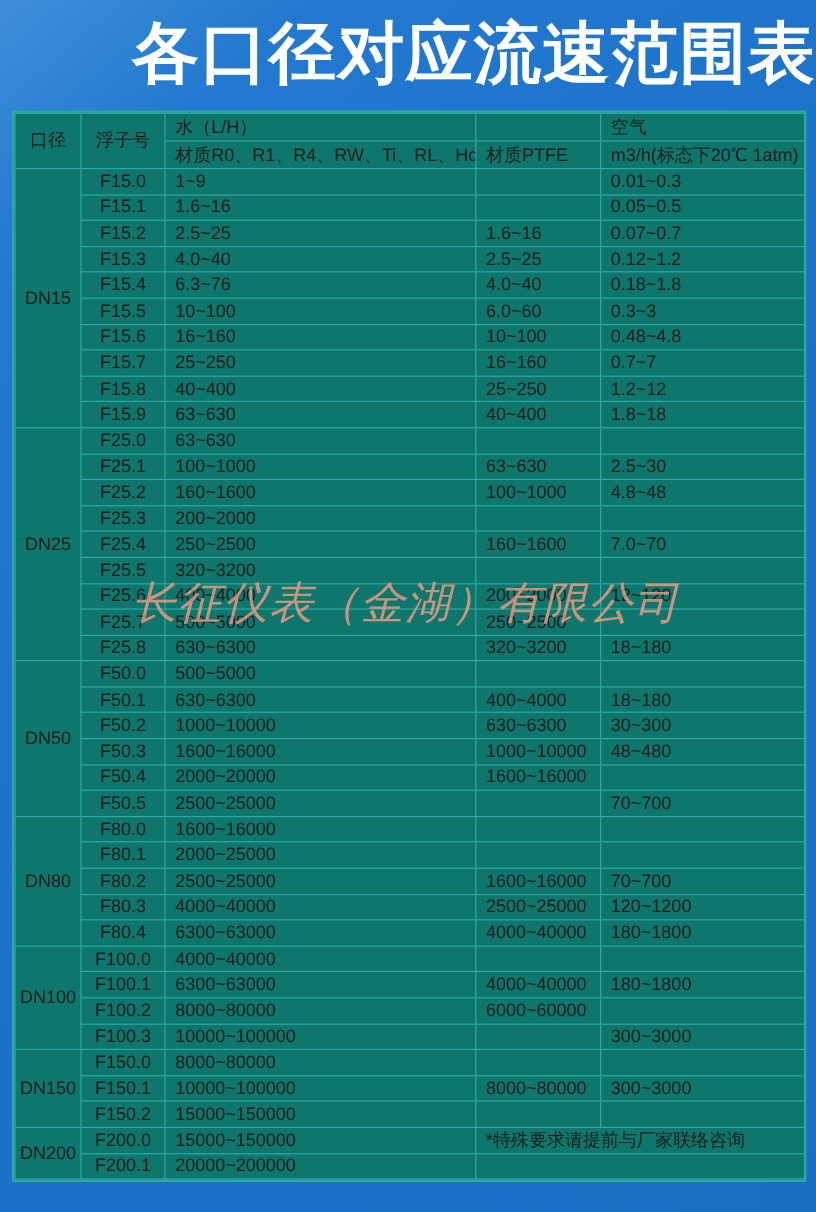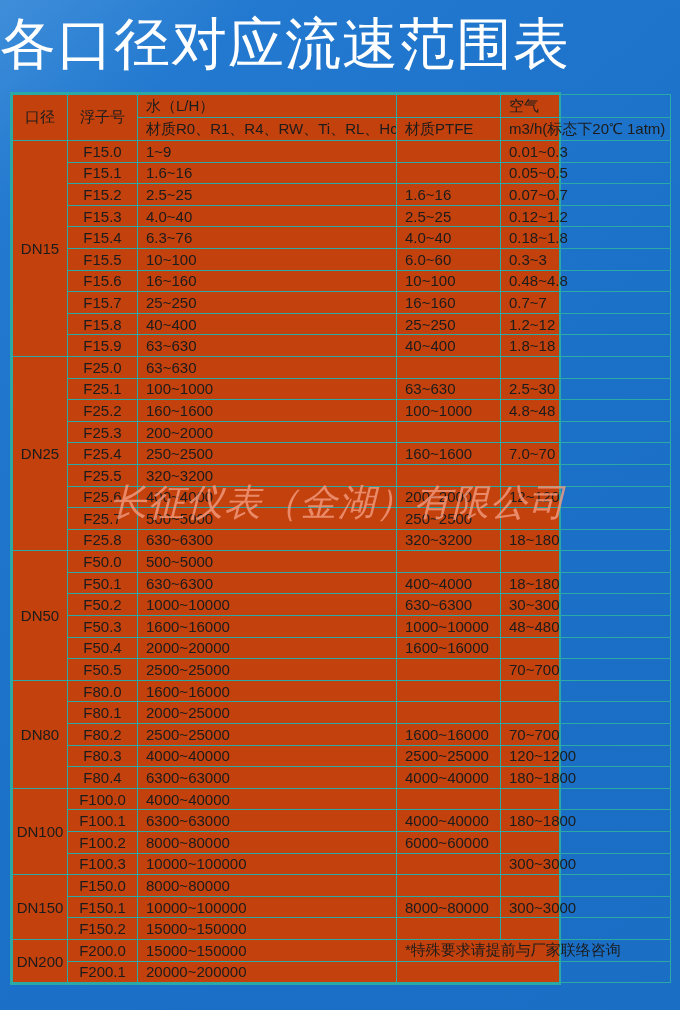--- a/index.html
+++ b/index.html
@@ -12,27 +12,27 @@
   }
   html,body{margin:0;padding:0;}
   body{
     width:680px;height:1010px;position:relative;overflow:hidden;
     background:linear-gradient(140deg,var(--bg-blue-light) 0%,#2279cf 14%,var(--bg-blue) 55%,#1a6ec4 100%);
     font-family:"Liberation Sans",sans-serif;
     -webkit-font-smoothing:antialiased;
   }
   .title{
     position:absolute;top:10px;left:0;width:100%;
-    text-align:left;color:var(--title-white);
-    font-size:56px;font-weight:400;letter-spacing:1px;
+    text-align:right;color:var(--title-white);
+    font-size:56px;font-weight:700;letter-spacing:1px;
     margin:0;line-height:1.2;white-space:nowrap;
   }
   .panel{
-    position:absolute;left:10px;top:92px;width:551px;
-    background:#c2410c;border:2px solid var(--border-teal);
+    position:absolute;left:10px;top:92px;width:662px;
+    background:#0f766e;border:2px solid var(--border-teal);
     box-sizing:border-box;
   }
   table{
     border-collapse:collapse;table-layout:fixed;width:100%;
   }
   th,td{
     border:1px solid var(--border-teal);
     color:var(--text-dark);
     font-size:15px;font-weight:400;
     padding:0;white-space:nowrap;overflow:hidden;

